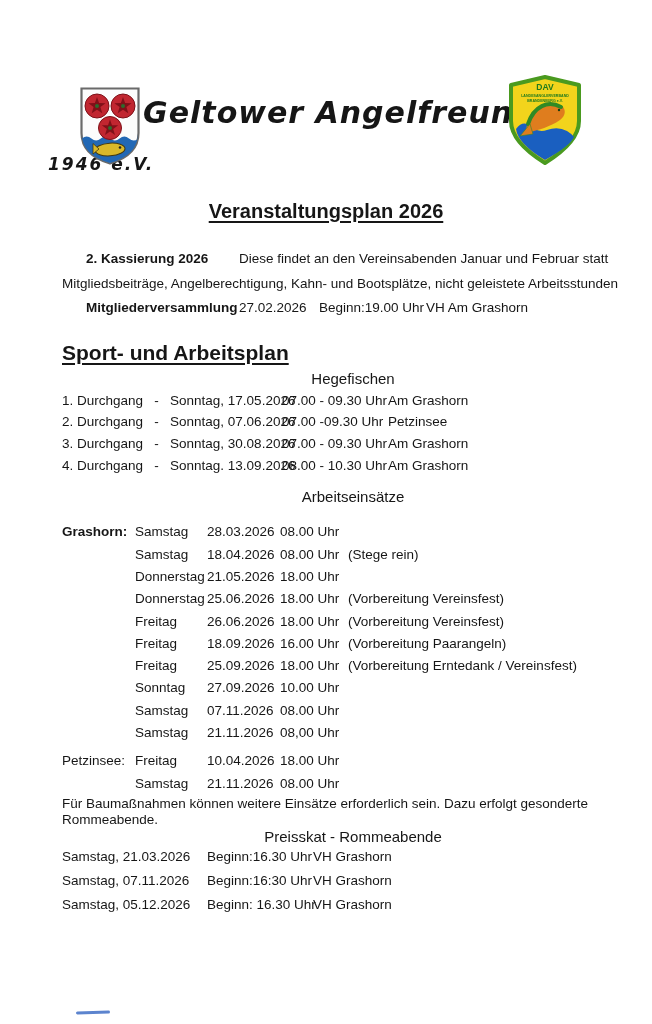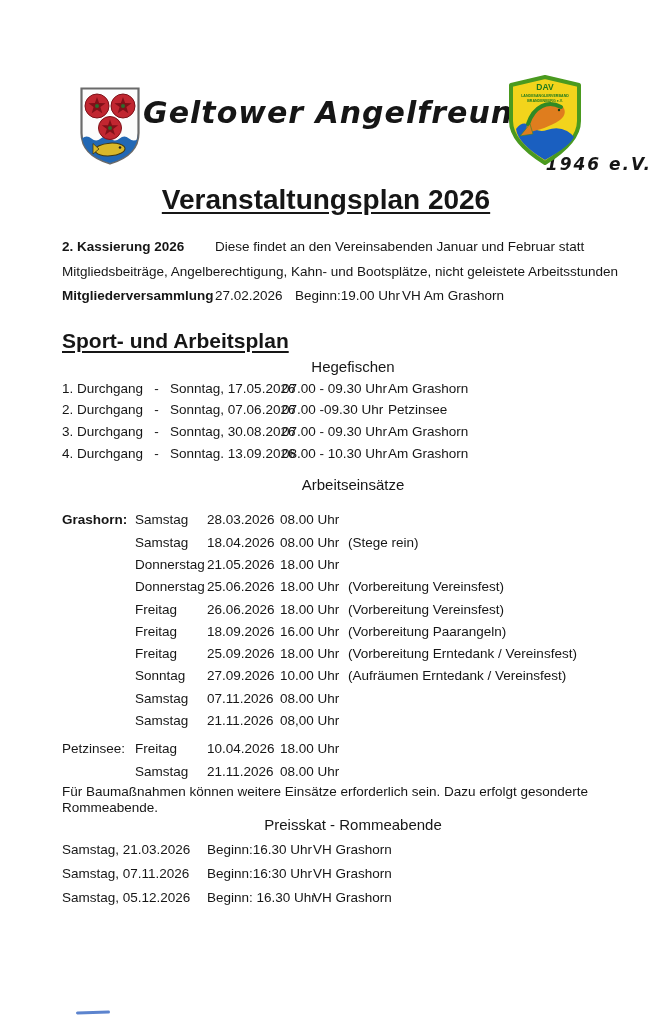--- a/index.html
+++ b/index.html
@@ -6,51 +6,51 @@
   html,body { background:#ffffff; }
   body { width:652px; font-family:"Liberation Sans", sans-serif; color:#161616; }
   .page { position:relative; width:652px; height:1024px; background:#fff; overflow:hidden; font-size:13.5px; }
 
   
   .header { position:relative; height:168px;padding-left:48px; }
   .arms-logo { position:absolute; left:79px; top:86px; }
   .dav-logo  { position:absolute; left:506px; top:74px; }
   .club-title { text-align:center; padding-top:96px; font-family:"DejaVu Sans", sans-serif;
                 font-style:italic; font-weight:bold; font-size:30px; line-height:34px; letter-spacing:1px; }
-  .club-sub   { text-align:right; margin-top:24px; font-family:"DejaVu Sans", sans-serif;
+  .club-sub   { text-align:left; margin-top:24px; font-family:"DejaVu Sans", sans-serif;
                 font-style:italic; font-weight:bold; font-size:17px; line-height:20px; letter-spacing:2px; }
 
-  .doc-title { text-align:center; margin-top:20px; font-weight:bold; font-size:28px; line-height:23px;
+  .doc-title { text-align:center; margin-top:32px; font-weight:bold; font-size:20px; line-height:23px;
                text-decoration:underline; text-underline-offset:3px; }
 
   .content { padding-left:62px; padding-right:8px; }
 
   .intro { margin-top:24px; }
-  .intro-row { display:grid; grid-template-columns:153px 80px 107px auto; line-height:24.5px; }
+  .intro-row { display:grid; grid-template-columns:153px 80px 107px auto; line-height:24.5px;margin-left:24px; }
   .intro-row span, .row span { white-space:pre; }
   .intro-line { line-height:24.5px; white-space:nowrap; }
   .span-rest { grid-column:2 / -1; }
 
   .section-title { margin-top:20px; font-weight:bold; font-size:21px; line-height:24px;
                    text-decoration:underline; text-underline-offset:3px; }
   .subhead { text-align:center; font-weight:normal; font-size:15px; line-height:17px; }
   .subhead.hege  { margin-top:5px; }
   .subhead.work  { margin-top:12px; }
   .subhead.skat  { margin-top:0; }
 
   .hege-rows { margin-top:3px; }
   .hege-row { display:grid; grid-template-columns:220px 106px auto; line-height:21.7px; }
 
   .work-rows { margin-top:16px; }
   .work-row { display:grid; grid-template-columns:73px 72px 73px 68px auto; line-height:22.3px; }
   .petz-rows { margin-top:6px; }
 
   .footnote { margin-top:1px; line-height:16px; max-width:560px; }
 
-  .skat-rows { margin-top:5px; margin-bottom:0; }
+  .skat-rows { margin-bottom:0; }
   .skat-row { display:grid; grid-template-columns:145px 106px auto; line-height:24.3px; }
 
   .b { font-weight:bold; }
 
   .blue-mark { position:absolute; left:76px; top:1011px; width:34px; height:3px;
                background:#3f6fc6; border-radius:2px; transform:rotate(-2deg); opacity:.85; }
   svg text { font-family:"Liberation Sans", sans-serif; }
 </style>
 </head>
 <body>
@@ -194,21 +194,20 @@
         <span>Freitag</span>
         <span>25.09.2026</span>
         <span>18.00 Uhr</span>
         <span>(Vorbereitung Erntedank / Vereinsfest)</span>
       </div>
       <div class="work-row row">
         <span></span>
         <span>Sonntag</span>
         <span>27.09.2026</span>
         <span>10.00 Uhr</span>
-        <span>(Aufräumen Erntedank / Vereinsfest)</span>
       </div>
       <div class="work-row row">
         <span></span>
         <span>Samstag</span>
         <span>07.11.2026</span>
         <span>08.00 Uhr</span>
         <span></span>
       </div>
       <div class="work-row row">
         <span></span>

